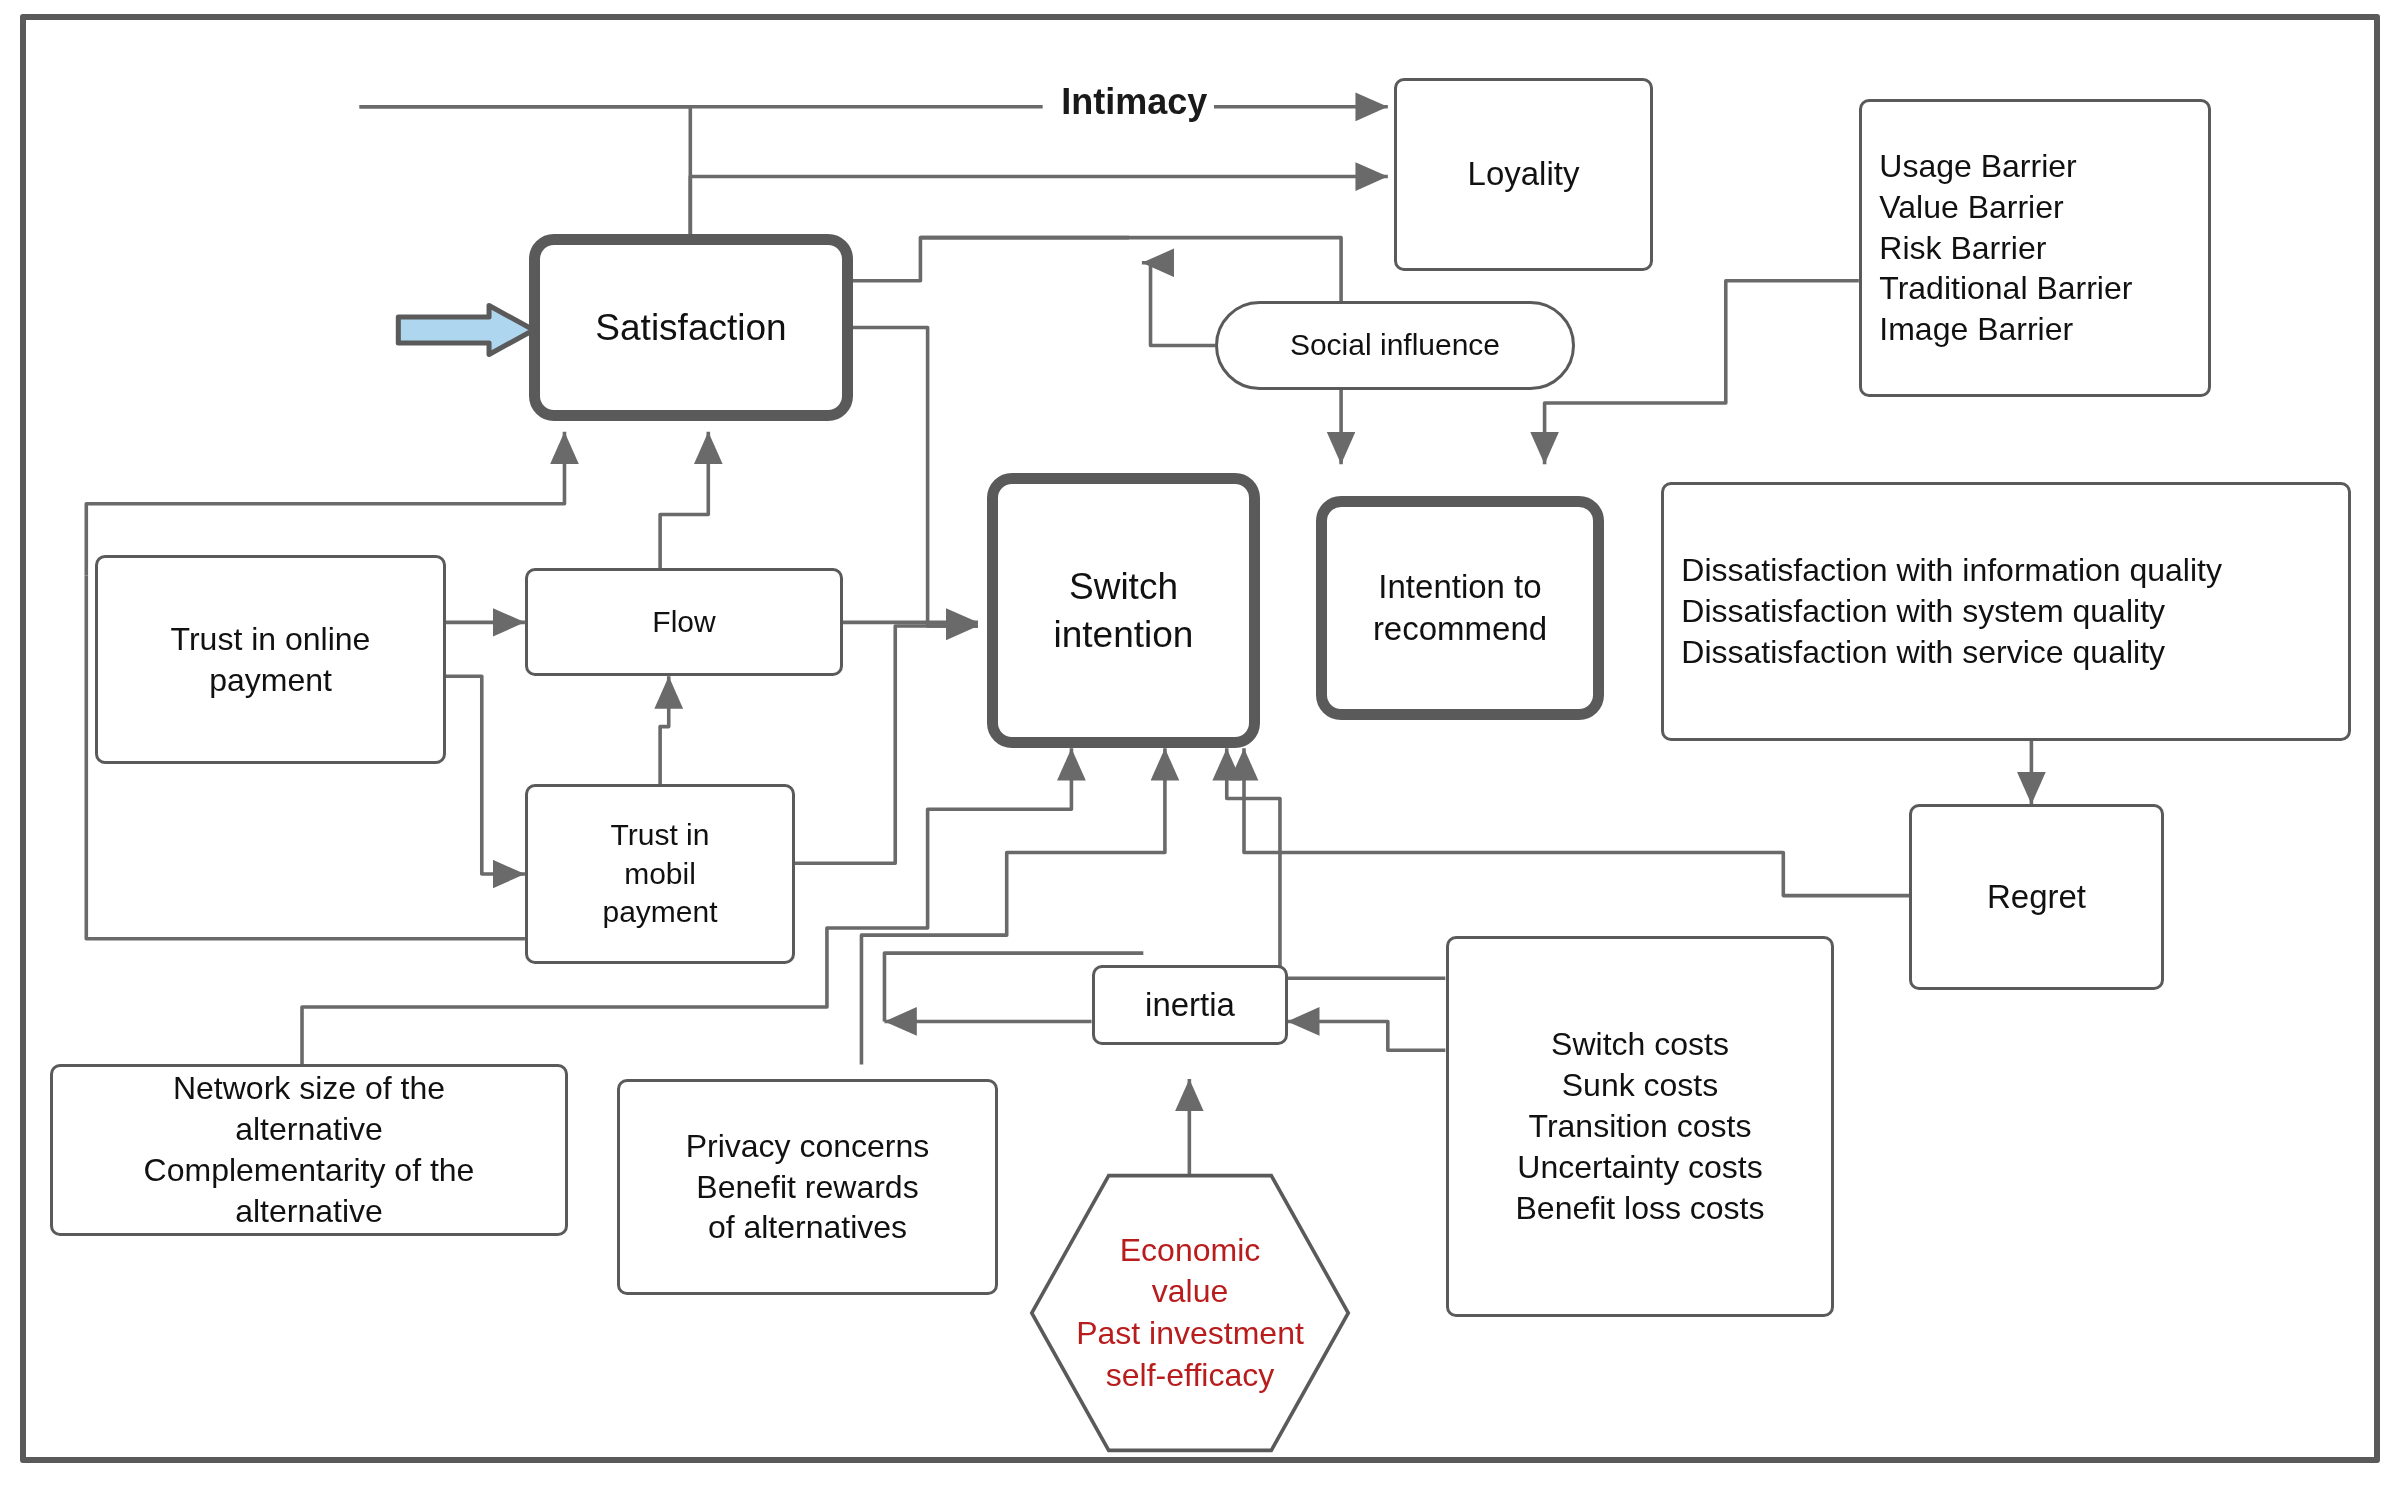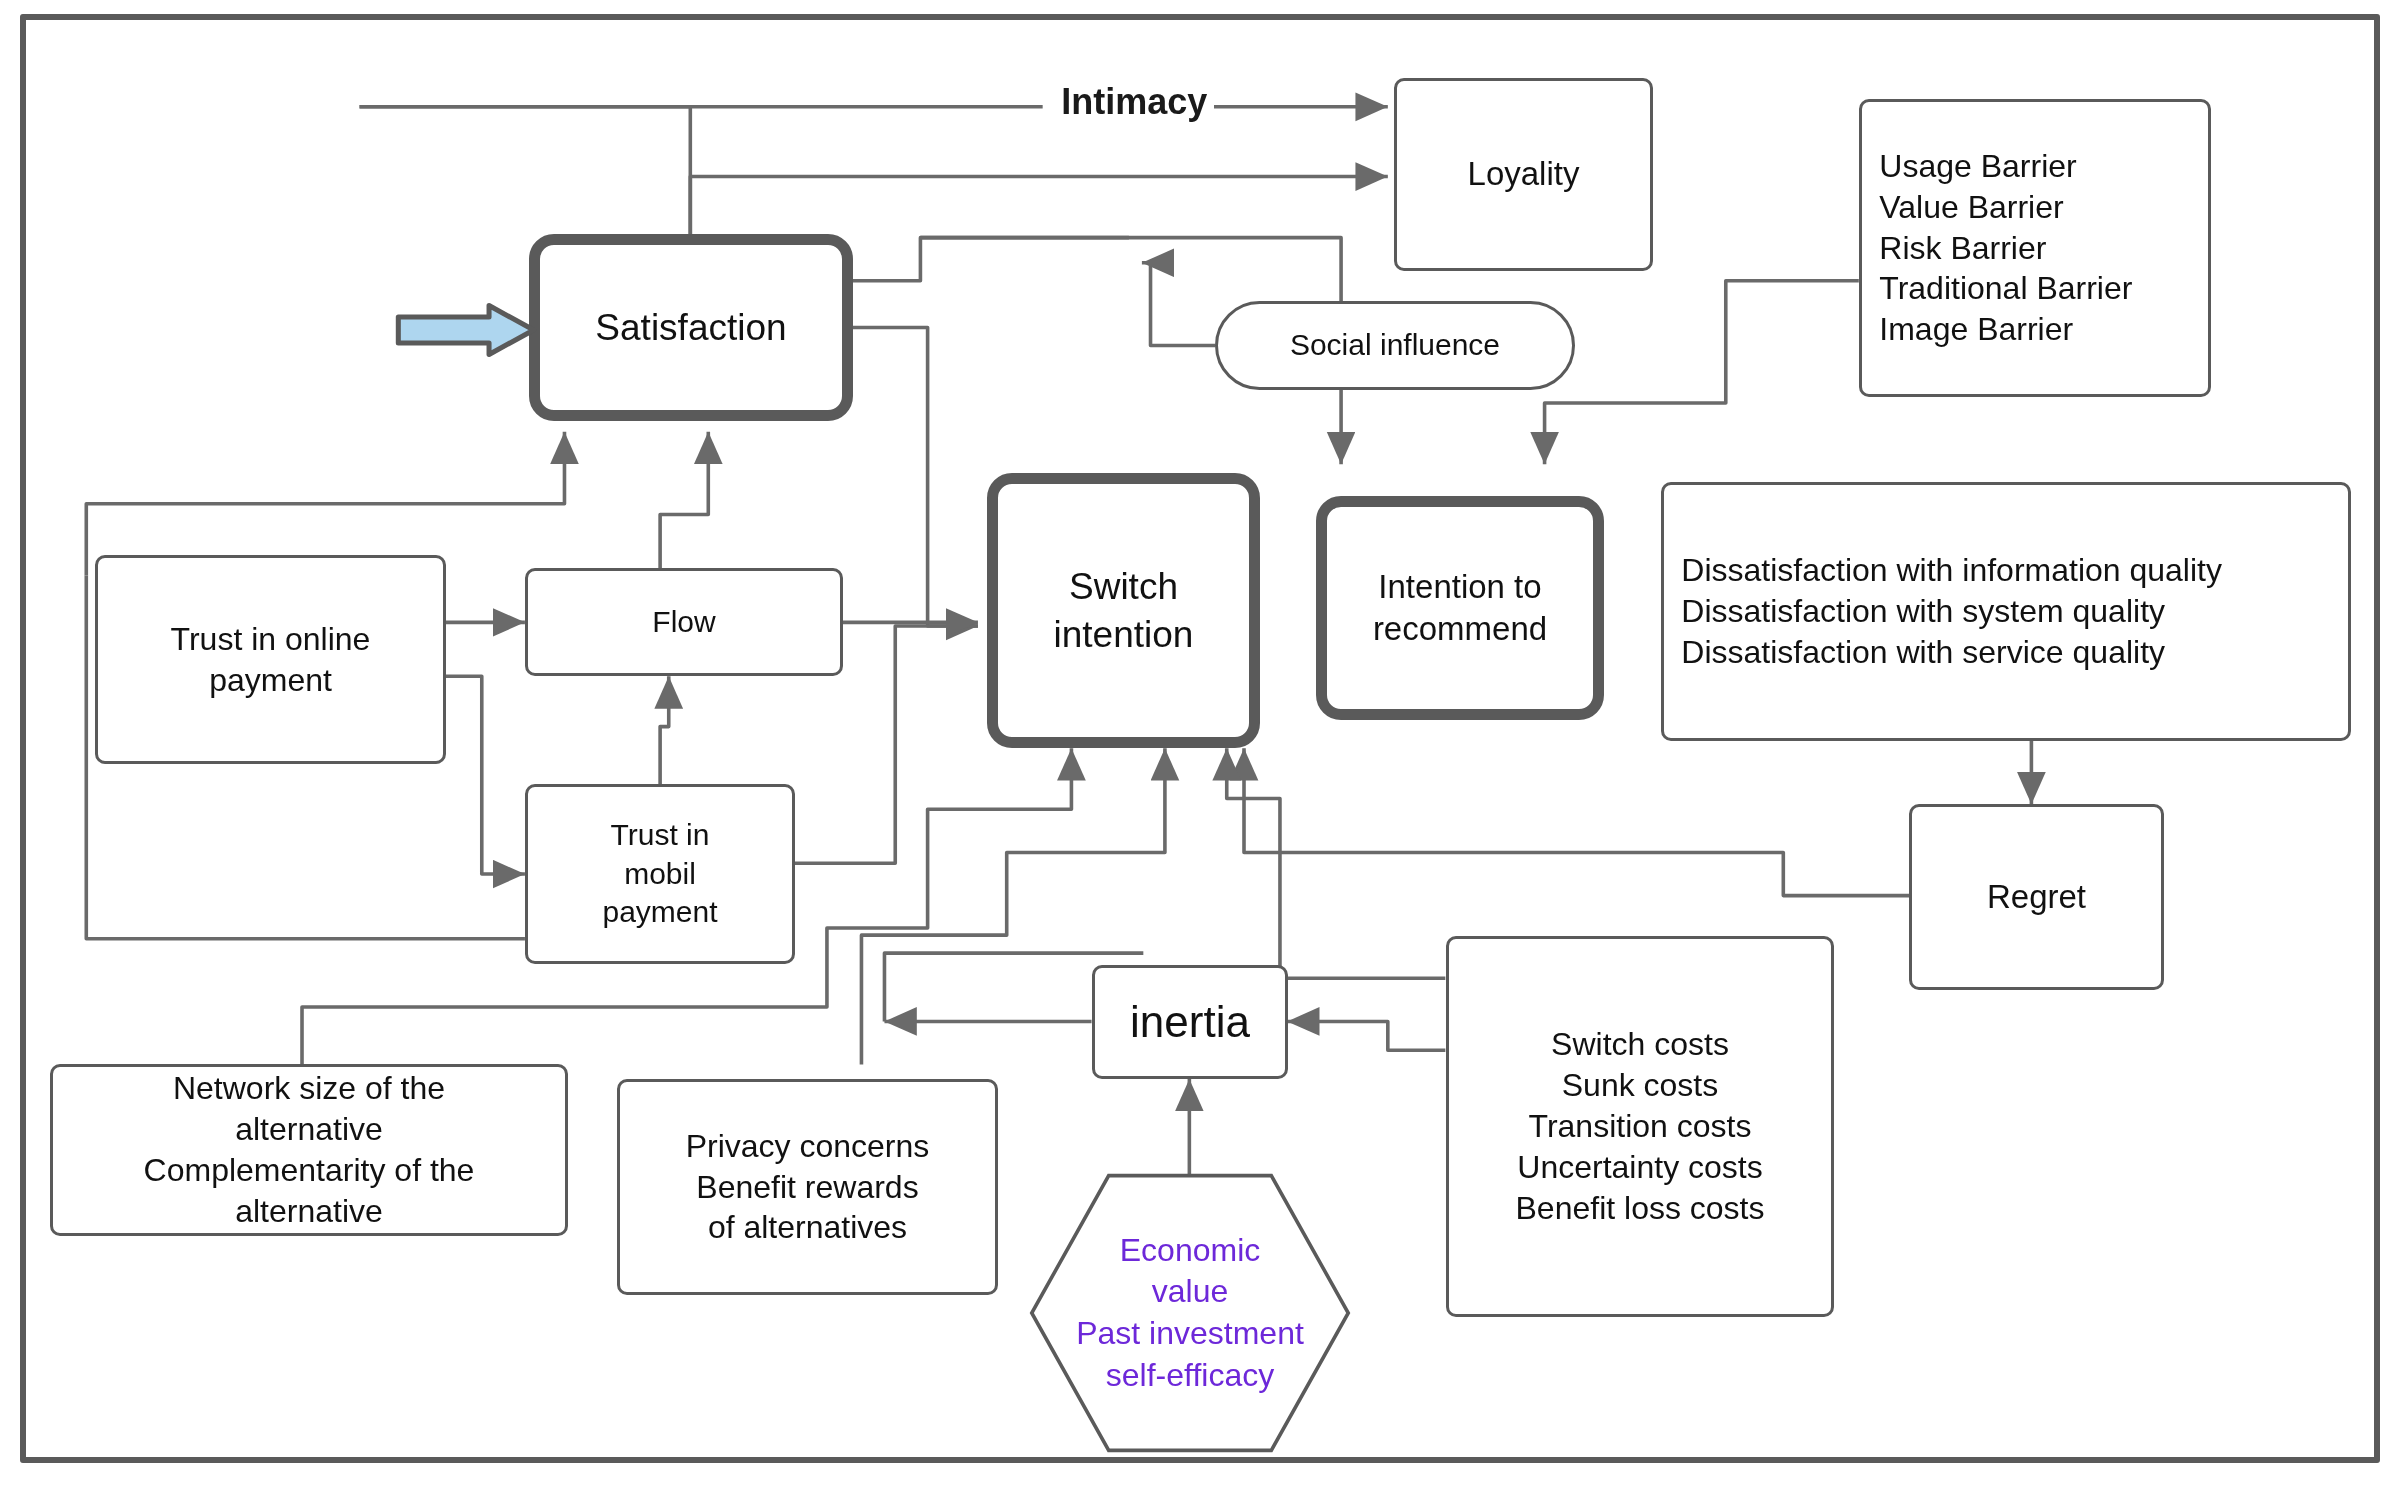--- a/index.html
+++ b/index.html
@@ -14,21 +14,21 @@
   .node.listbox{justify-content:flex-start;text-align:left;padding-left:17.3px;}
   .node.pill{border-radius:718px;}
   .lbl{white-space:pre-line;}
   .frame{position:absolute;left:20px;top:14.4px;width:2360px;height:1449px;border:6.5px solid #5a5a5a;
          border-radius:2.9px;box-sizing:border-box;background:transparent;}
   .edge-label{position:absolute;font-weight:bold;color:#1a1a1a;background:#fff;padding:0 7.2px;
               white-space:nowrap;}
   .hexwrap{position:absolute;}
   .hexwrap svg{display:block;}
   .hextext{position:absolute;left:0;top:0;width:100%;height:100%;display:flex;align-items:center;
-           justify-content:center;text-align:center;white-space:pre-line;color:#6d28d9;line-height:1.3;}
+           justify-content:center;text-align:center;white-space:pre-line;color:#b91c1c;line-height:1.3;}
 </style>
 </head>
 <body>
 
 <div id="stage">
 
   <div class="frame"></div>
 
   <svg id="edges" viewBox="0 0 3339 2092" xmlns="http://www.w3.org/2000/svg">
     <defs>
@@ -158,21 +158,21 @@
 Complementarity of the
 alternative</span>
   </div>
 
   <div class="node thin" style="left:617px;top:1079px;width:381px;height:216px;font-size:32px;">
     <span class="lbl">Privacy concerns
 Benefit rewards
 of alternatives</span>
   </div>
 
-  <div class="node thin" style="left:1092px;top:965px;width:196px;height:114px;font-size:44px;">
+  <div class="node thin" style="left:1092px;top:965px;width:196px;height:80px;font-size:33px;">
     <span class="lbl">inertia</span>
   </div>
 
   <div class="node thin" style="left:1446px;top:936px;width:388px;height:381px;font-size:32px;">
     <span class="lbl">Switch costs
 Sunk costs
 Transition costs
 Uncertainty costs
 Benefit loss costs</span>
   </div>

